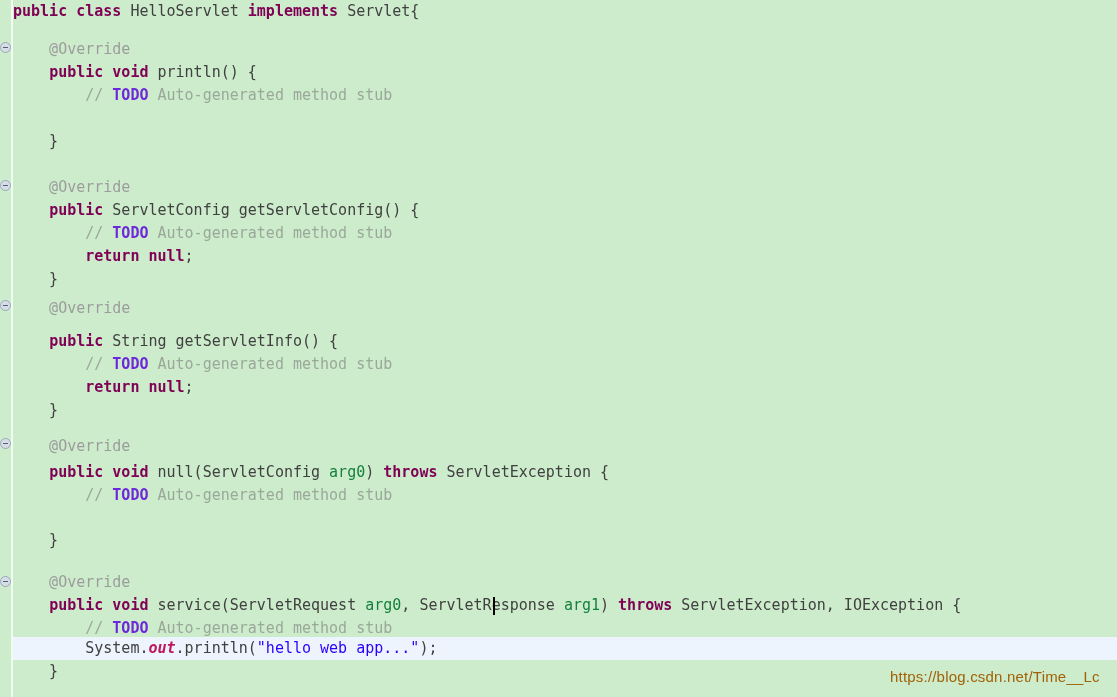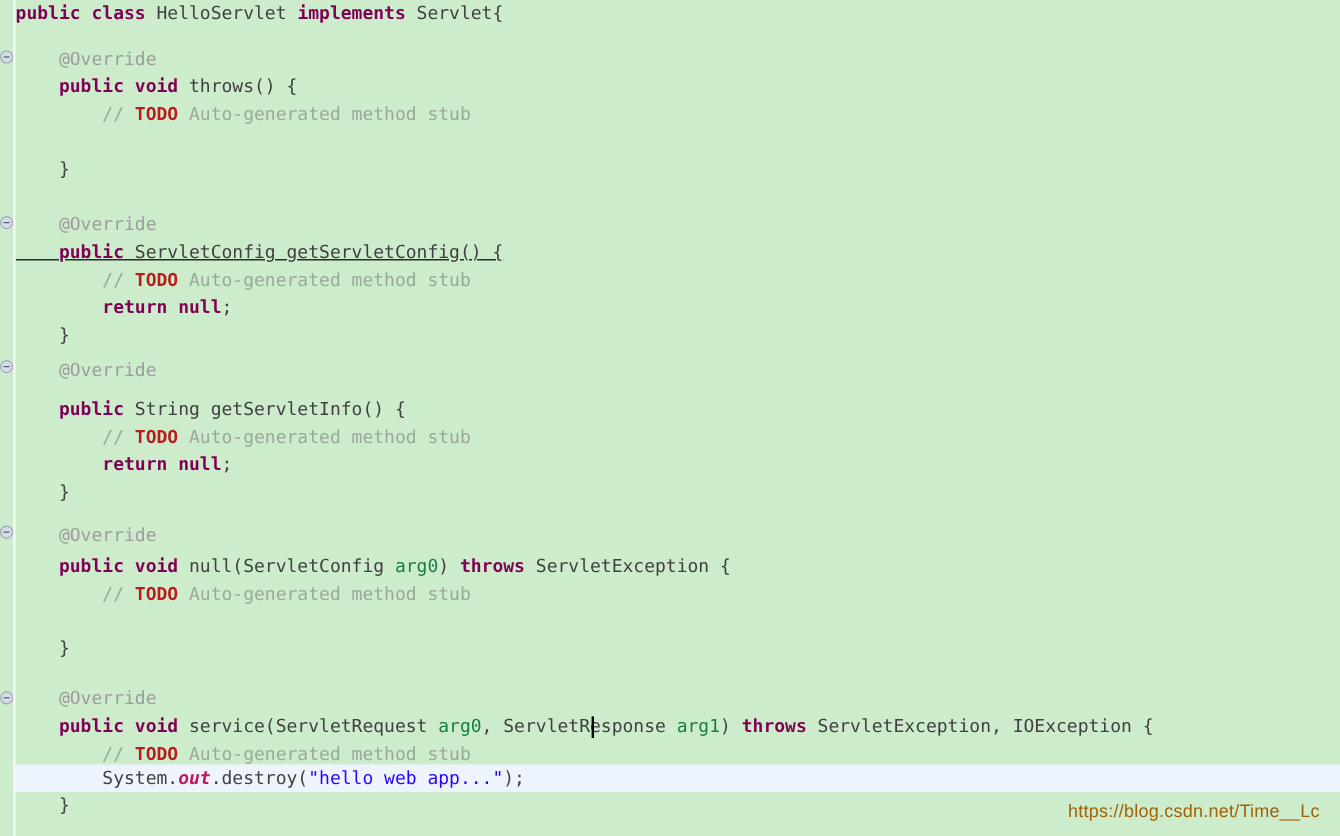--- a/index.html
+++ b/index.html
@@ -78,21 +78,21 @@
     width: 1106px;
     height: 23px;
     background: #edf4fd;
     z-index: 0;
   }
 
   
   .kw        { color: #7f0055; font-weight: bold; }
   .ann       { color: #9c9c9c; }
   .cmt       { color: #9aa89a; }
-  .todo      { color: #b91c1c; font-weight: bold; }
+  .todo      { color: #6d28d9; font-weight: bold; }
   .param     { color: #15803d; }
   .plain     { color: #404040; }
   .str       { color: #2a00ff; }
   .statfield { color: #be185d; font-weight: bold; font-style: italic; }
 
   
   #caret {
     position: absolute;
     width: 2px;
     height: 18px;
@@ -123,48 +123,48 @@
       <div class="fold-marker" style="top: 300px;"></div>
       <div class="fold-marker" style="top: 438px;"></div>
       <div class="fold-marker" style="top: 576px;"></div>
     </div>
   <div id="gutter-separator"></div>
 
   <div id="code-surface">
       <div class="line" style="top: 0px;"><span class="kw">public</span><span class="plain"> </span><span class="kw">class</span><span class="plain"> HelloServlet </span><span class="kw">implements</span><span class="plain"> Servlet{</span></div>
       <div class="line" style="top: 23px;"></div>
       <div class="line" style="top: 38px;"><span class="ann">    @Override</span></div>
-      <div class="line" style="top: 61px;"><span class="plain">    </span><span class="kw">public</span><span class="plain"> </span><span class="kw">void</span><span class="plain"> throws() {</span></div>
+      <div class="line" style="top: 61px;"><span class="plain">    </span><span class="kw">public</span><span class="plain"> </span><span class="kw">void</span><span class="plain"> println() {</span></div>
       <div class="line" style="top: 84px;"><span class="cmt">        // </span><span class="todo">TODO</span><span class="cmt"> Auto-generated method stub</span></div>
       <div class="line" style="top: 107px;"></div>
       <div class="line" style="top: 130px;"><span class="plain">    }</span></div>
       <div class="line" style="top: 153px;"></div>
       <div class="line" style="top: 176px;"><span class="ann">    @Override</span></div>
-      <div class="line" style="top: 199px; text-decoration: underline;"><span class="plain">    </span><span class="kw">public</span><span class="plain"> ServletConfig getServletConfig() {</span></div>
+      <div class="line" style="top: 199px;"><span class="plain">    </span><span class="kw">public</span><span class="plain"> ServletConfig getServletConfig() {</span></div>
       <div class="line" style="top: 222px;"><span class="cmt">        // </span><span class="todo">TODO</span><span class="cmt"> Auto-generated method stub</span></div>
       <div class="line" style="top: 245px;"><span class="plain">        </span><span class="kw">return</span><span class="plain"> </span><span class="kw">null</span><span class="plain">;</span></div>
       <div class="line" style="top: 268px;"><span class="plain">    }</span></div>
       <div class="line" style="top: 291px;"></div>
       <div class="line" style="top: 297px;"><span class="ann">    @Override</span></div>
       <div class="line" style="top: 330px;"><span class="plain">    </span><span class="kw">public</span><span class="plain"> String getServletInfo() {</span></div>
       <div class="line" style="top: 353px;"><span class="cmt">        // </span><span class="todo">TODO</span><span class="cmt"> Auto-generated method stub</span></div>
       <div class="line" style="top: 376px;"><span class="plain">        </span><span class="kw">return</span><span class="plain"> </span><span class="kw">null</span><span class="plain">;</span></div>
       <div class="line" style="top: 399px;"><span class="plain">    }</span></div>
       <div class="line" style="top: 422px;"></div>
       <div class="line" style="top: 435px;"><span class="ann">    @Override</span></div>
       <div class="line" style="top: 461px;"><span class="plain">    </span><span class="kw">public</span><span class="plain"> </span><span class="kw">void</span><span class="plain"> null(ServletConfig </span><span class="param">arg0</span><span class="plain">) </span><span class="kw">throws</span><span class="plain"> ServletException {</span></div>
       <div class="line" style="top: 484px;"><span class="cmt">        // </span><span class="todo">TODO</span><span class="cmt"> Auto-generated method stub</span></div>
       <div class="line" style="top: 507px;"></div>
       <div class="line" style="top: 529px;"><span class="plain">    }</span></div>
       <div class="line" style="top: 552px;"></div>
       <div class="line" style="top: 571px;"><span class="ann">    @Override</span></div>
       <div class="line" style="top: 594px;"><span class="plain">    </span><span class="kw">public</span><span class="plain"> </span><span class="kw">void</span><span class="plain"> service(ServletRequest </span><span class="param">arg0</span><span class="plain">, ServletResponse </span><span class="param">arg1</span><span class="plain">) </span><span class="kw">throws</span><span class="plain"> ServletException, IOException {</span></div>
       <div class="line" style="top: 617px;"><span class="cmt">        // </span><span class="todo">TODO</span><span class="cmt"> Auto-generated method stub</span></div>
       <div class="line-bg" style="top: 637px;"></div>
-      <div class="line" style="top: 637px;"><span class="plain">        System.</span><span class="statfield">out</span><span class="plain">.destroy(</span><span class="str">"hello web app..."</span><span class="plain">);</span></div>
+      <div class="line" style="top: 637px;"><span class="plain">        System.</span><span class="statfield">out</span><span class="plain">.println(</span><span class="str">"hello web app..."</span><span class="plain">);</span></div>
       <div class="line" style="top: 660px;"><span class="plain">    }</span></div>
     </div>
 
   <div id="caret" style="top: 597px; left: 493px;"></div>
 
   <div id="watermark" style="left: 890px; top: 665px; color: #a16207;">https://blog.csdn.net/Time__Lc</div>
 
 </div>
 
 </body></html>

